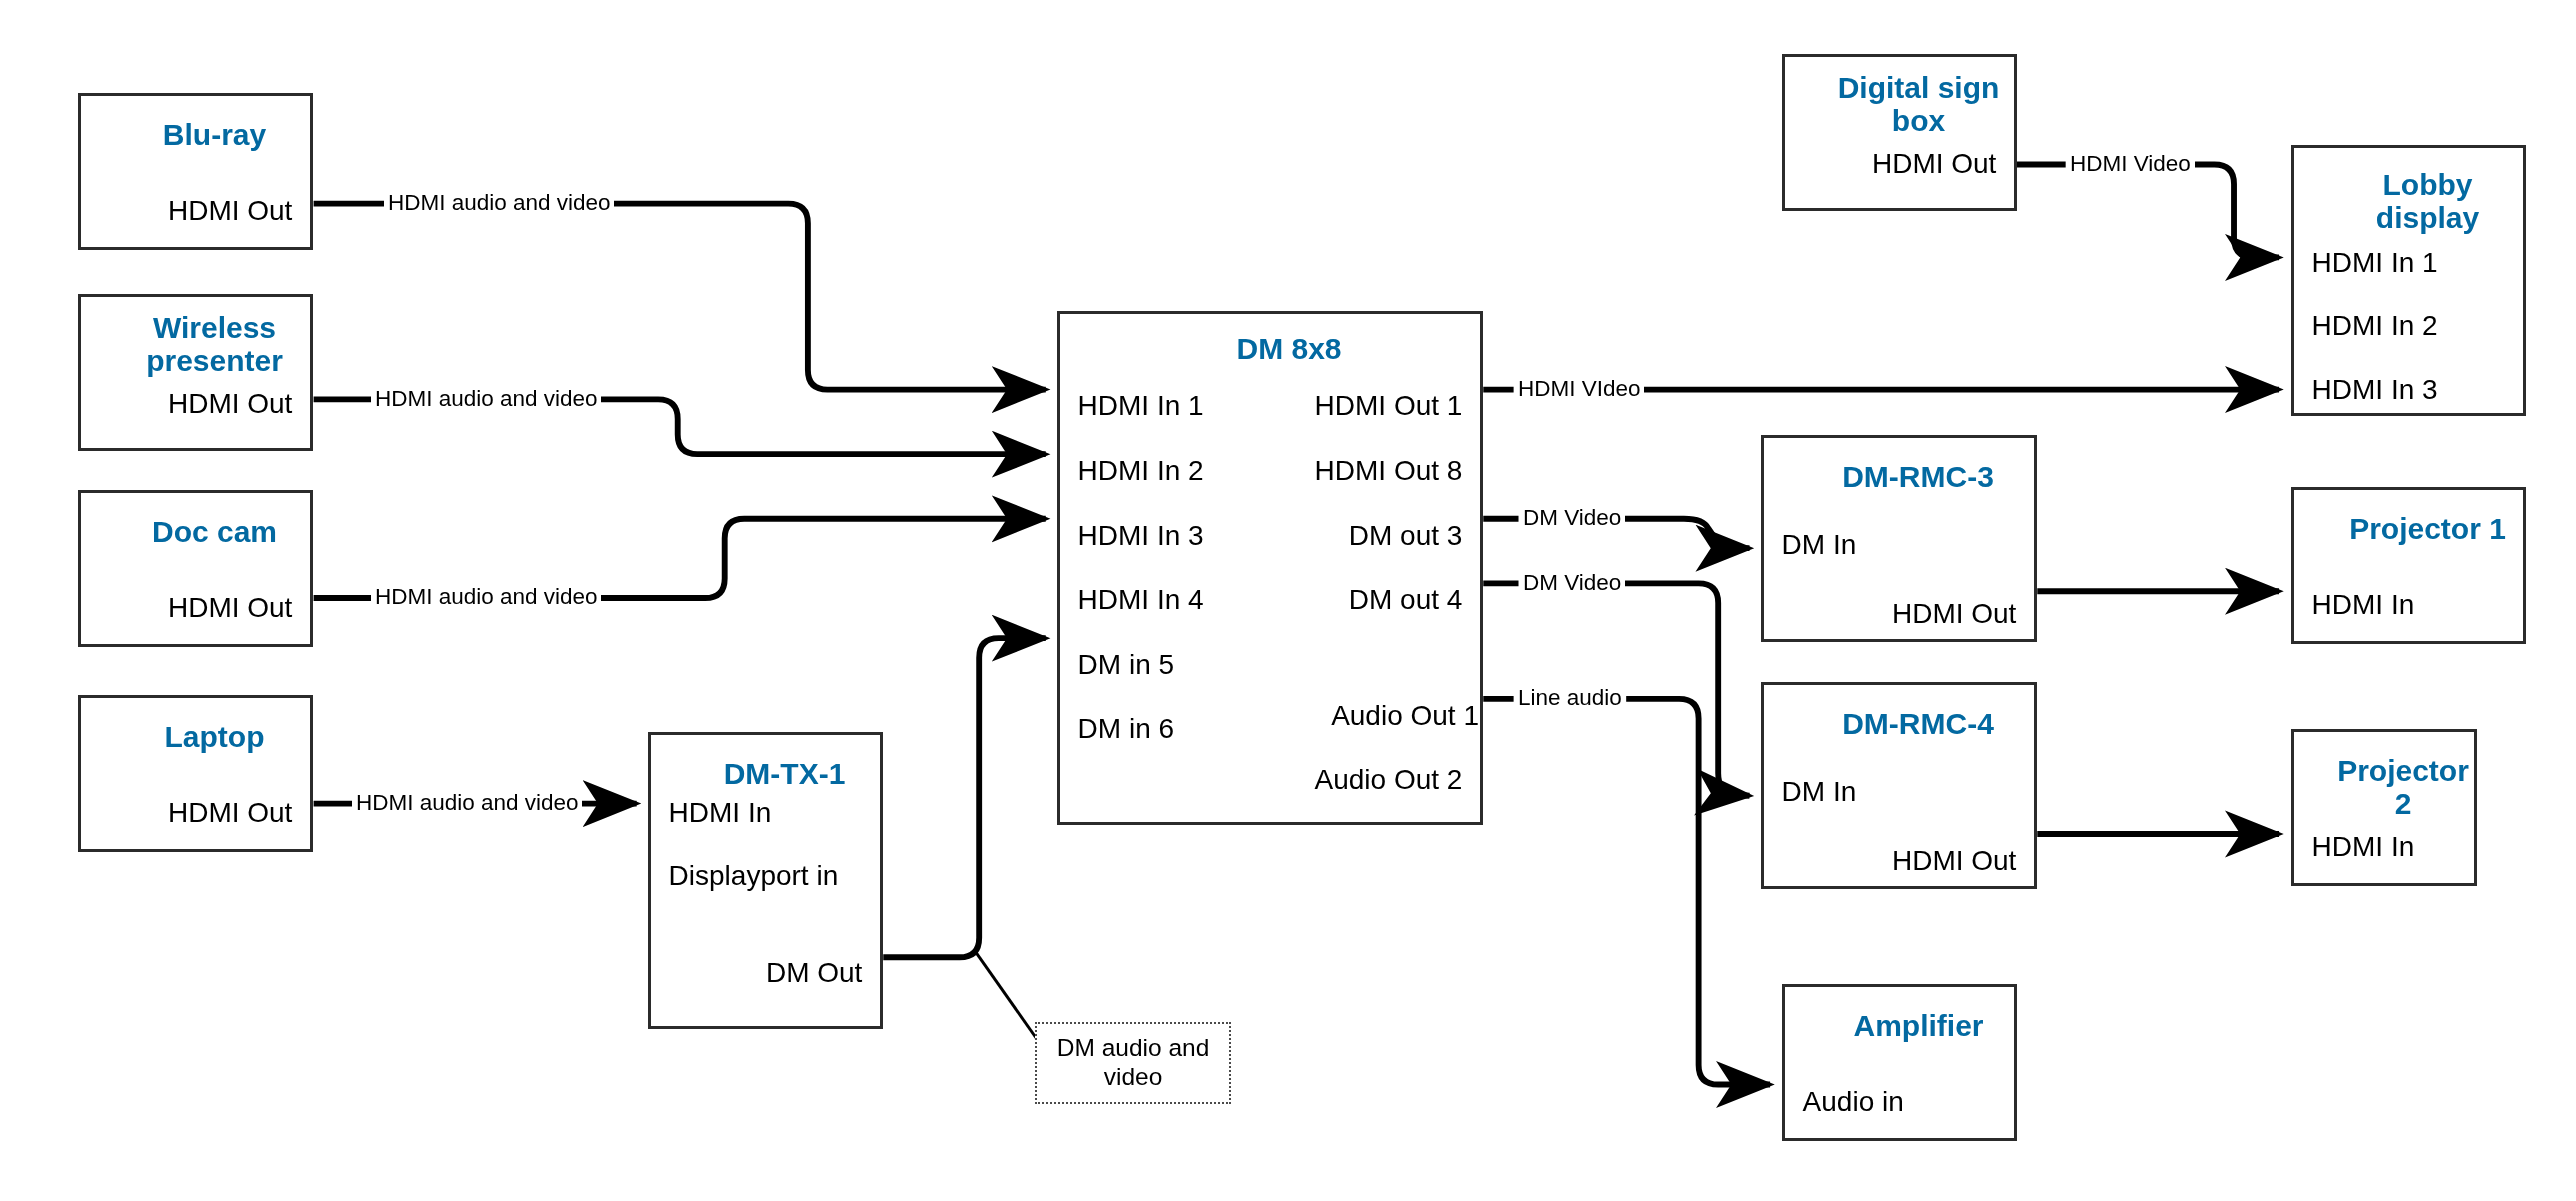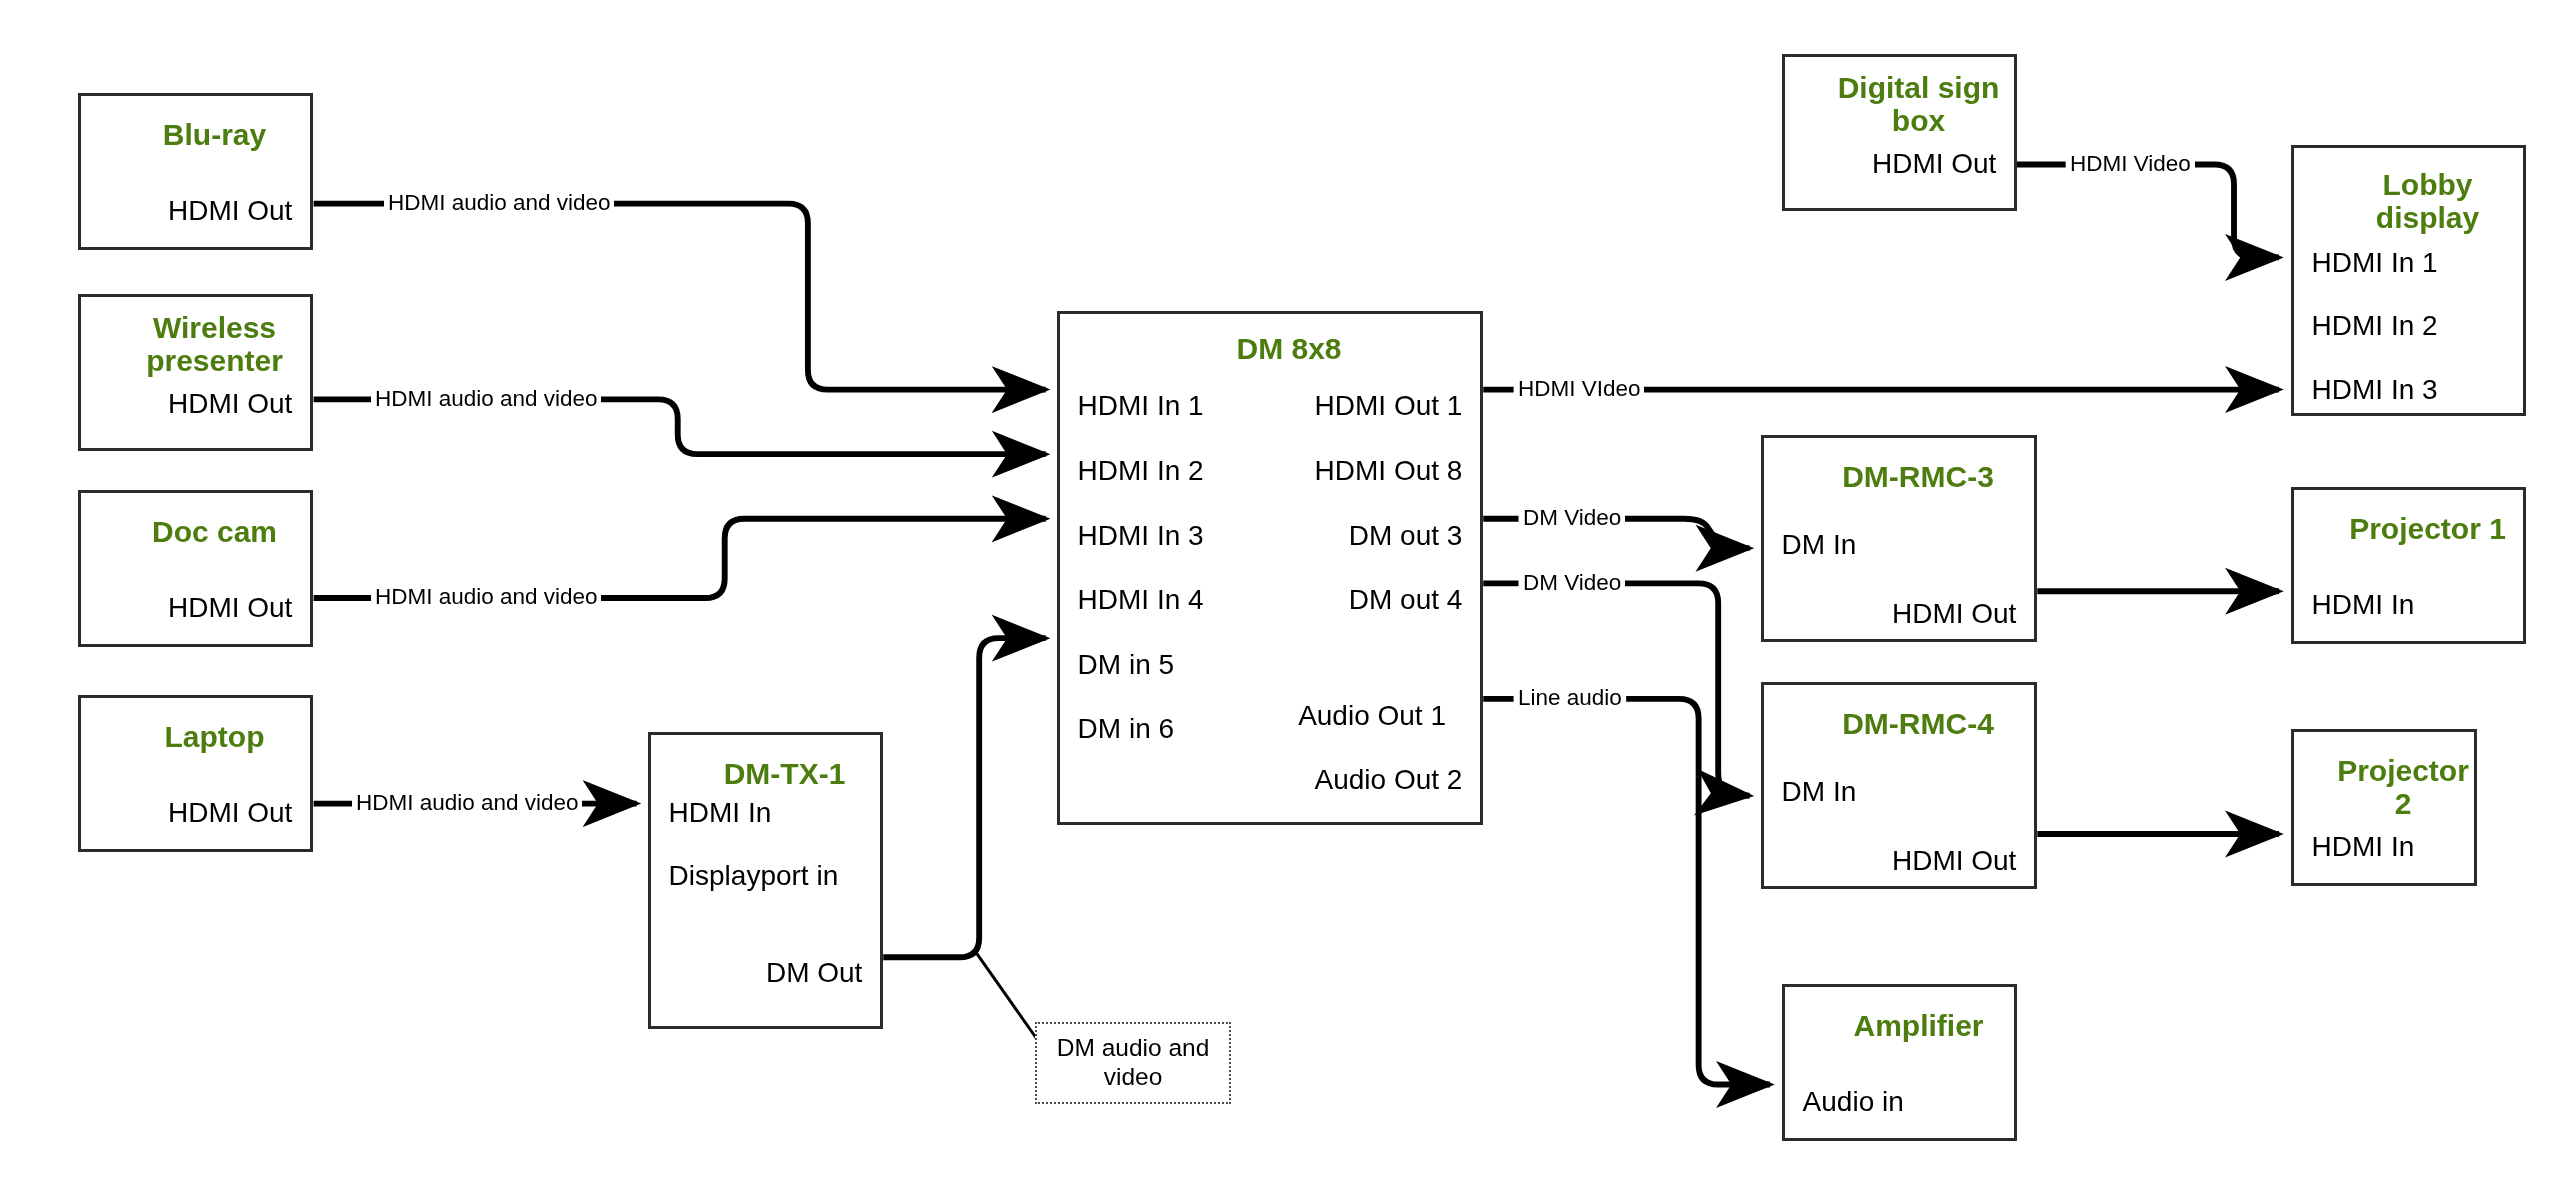--- a/index.html
+++ b/index.html
@@ -31,21 +31,21 @@
     background: #ffffff;
     border: 3.9px solid #2b2b2b;
   }
   .node-title {
     position: absolute;
     left: 0;
     right: 0;
     text-align: center;
     font-weight: bold;
     font-size: 30px;
-    color: #4d7c0f;
+    color: #0369a1;
     line-height: 1.12;
     padding-left: 38px;
   }
   .port {
     position: absolute;
     font-size: 28px;
     color: #000000;
     white-space: nowrap;
     line-height: 1;
   }
@@ -149,21 +149,21 @@
     <div class="port left" style="top:78px; left:17.6px;">HDMI In 1</div>
     <div class="port left" style="top:143px; left:17.6px;">HDMI In 2</div>
     <div class="port left" style="top:208px; left:17.6px;">HDMI In 3</div>
     <div class="port left" style="top:272px; left:17.6px;">HDMI In 4</div>
     <div class="port left" style="top:337px; left:17.6px;">DM in 5</div>
     <div class="port left" style="top:401px; left:17.6px;">DM in 6</div>
     <div class="port right" style="top:78px; right:17.6px;">HDMI Out 1</div>
     <div class="port right" style="top:143px; right:17.6px;">HDMI Out 8</div>
     <div class="port right" style="top:208px; right:17.6px;text-align:center;">DM out 3</div>
     <div class="port right" style="top:272px; right:17.6px;">DM out 4</div>
-    <div class="port right" style="top:388px; right:34px;text-align:center;">Audio Out 1</div>
+    <div class="port right" style="top:388px; right:1px;text-align:center;">Audio Out 1</div>
     <div class="port right" style="top:452px; right:17.6px;">Audio Out 2</div>
   </div>
 
   <div class="node" style="left:1782px; top:54px; width:235px; height:157px;">
     <div class="node-title" style="top:13.7px; white-space:pre-line;">Digital sign
 box</div>
     <div class="port right" style="top:93px; right:17.6px;">HDMI Out</div>
   </div>
 
   <div class="node" style="left:2291px; top:145px; width:235px; height:271px;">

